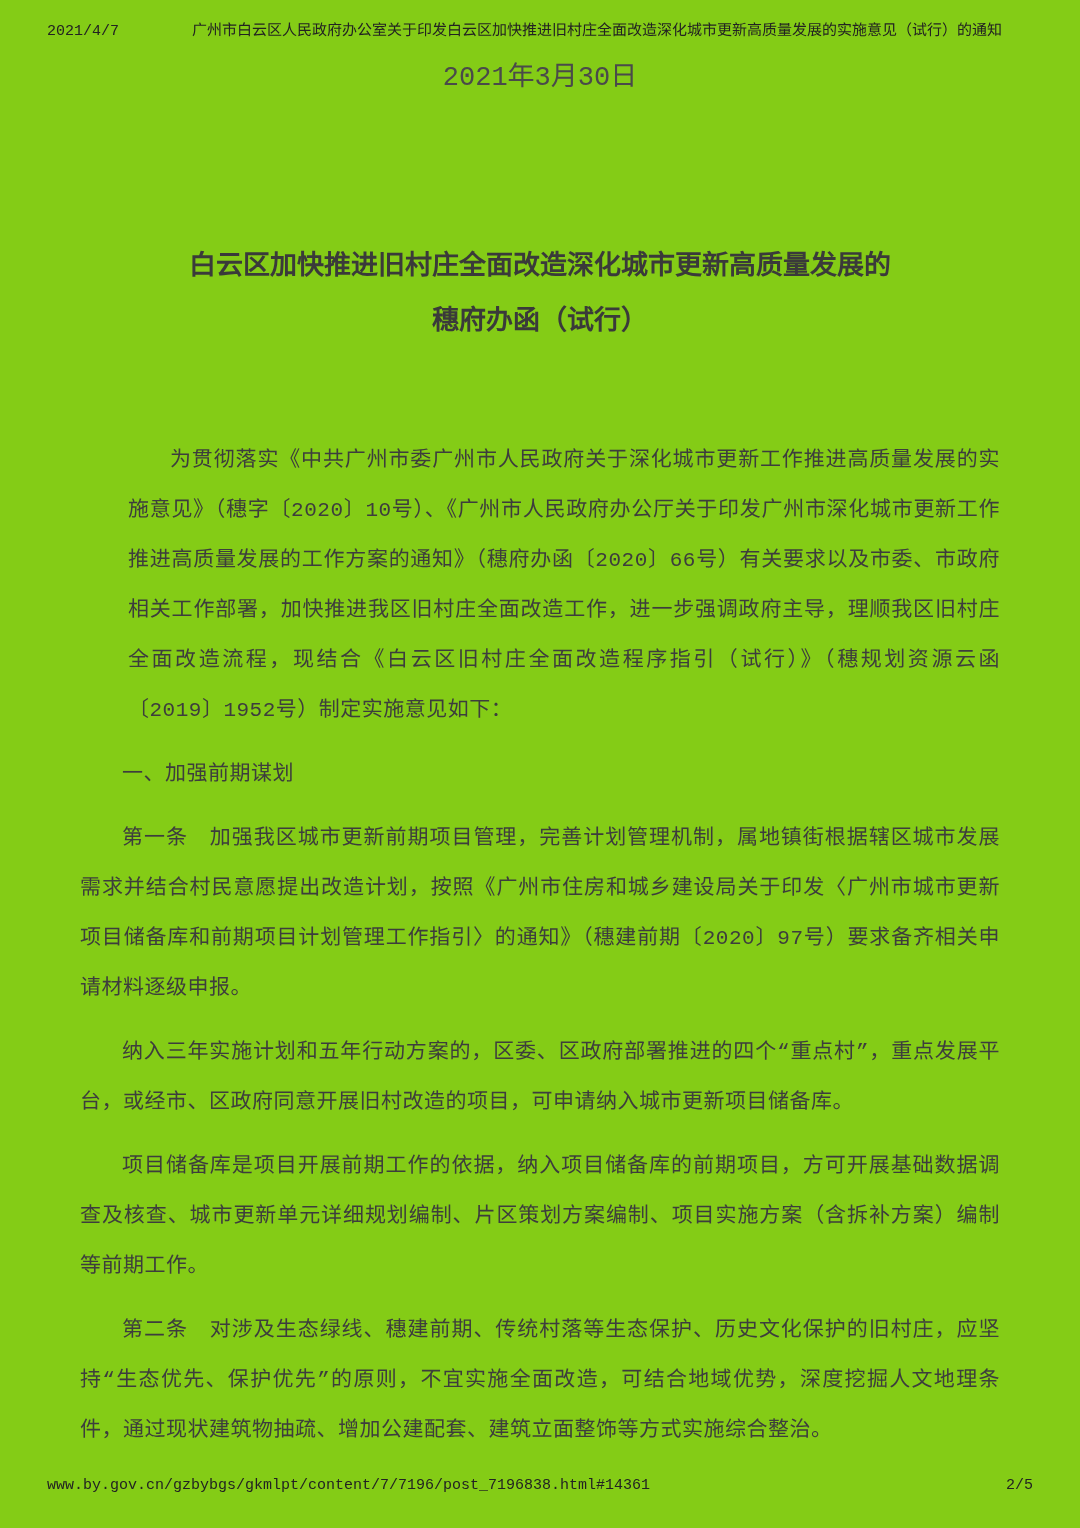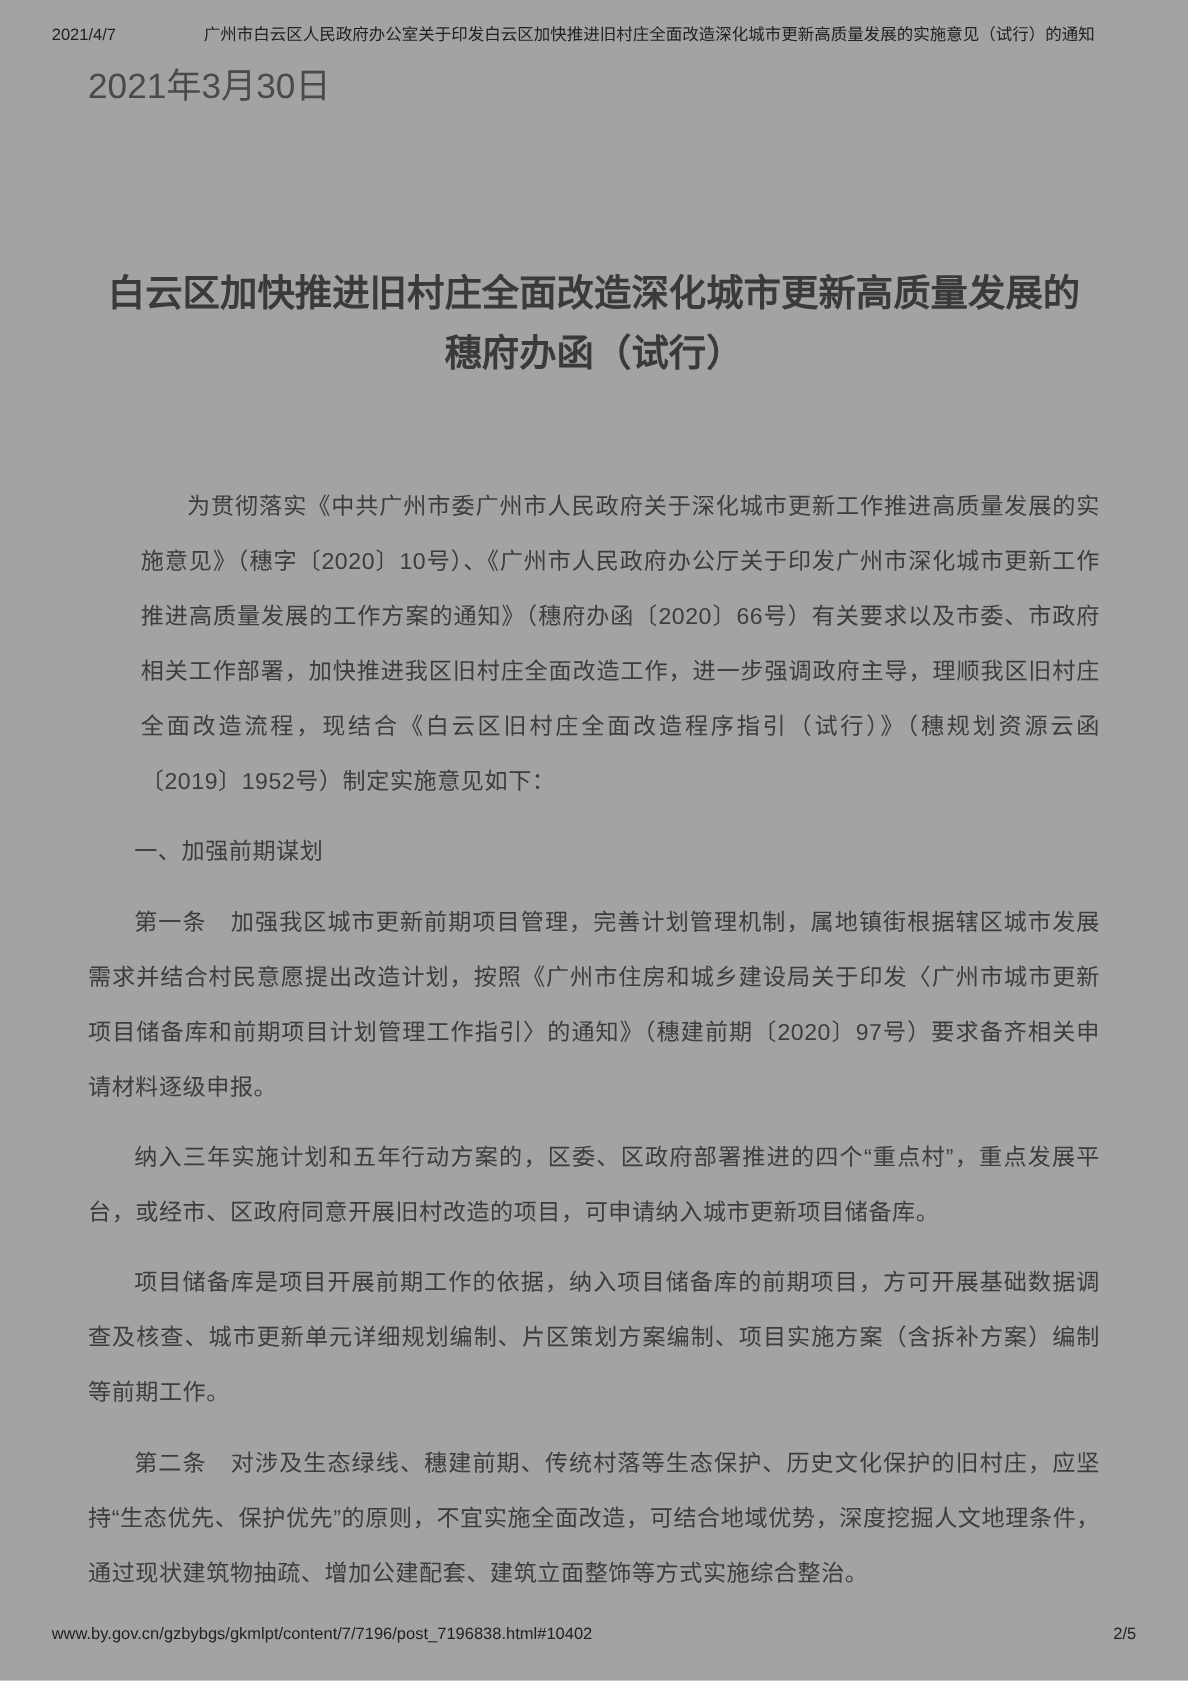--- a/index.html
+++ b/index.html
@@ -4,23 +4,23 @@
 <style>
   html, body {
     margin: 0;
     padding: 0;
     background: #ffffff;
   }
   .page {
     position: relative;
     width: 1080px;
     height: 1528px;
-    background: #a3a3a3;
+    background: #84cc16;
     overflow: hidden;
-    font-family: Liberation Sans, sans-serif;
+    font-family: Liberation Mono, monospace;
   }
   .print-header {
     position: absolute;
     top: 22px;
     left: 47px;
     right: 45px;
     display: flex;
     align-items: flex-start;
     font-size: 15px;
     line-height: 20px;
@@ -35,29 +35,29 @@
     padding-left: 40px;
   }
   .content {
     position: absolute;
     top: 0;
     left: 80px;
     width: 920px;
   }
   .issue-date {
     margin-top: 58px;
-    text-align: left;
-    font-size: 32px;
+    text-align: center;
+    font-size: 27px;
     line-height: 40px;
     color: #4a4a4a;
   }
   .doc-title {
     margin: 142px 0 0 0;
     text-align: center;
-    font-size: 34px;
+    font-size: 27px;
     line-height: 55px;
     font-weight: 700;
     color: #3a3a3a;
   }
   .title-line {
     display: block;
   }
   .para {
     margin: 14px 0 0 0;
     padding: 0;
@@ -112,17 +112,17 @@
 
     <p class="para">纳入三年实施计划和五年行动方案的，区委、区政府部署推进的四个“重点村”，重点发展平台，或经市、区政府同意开展旧村改造的项目，可申请纳入城市更新项目储备库。</p>
 
     <p class="para">项目储备库是项目开展前期工作的依据，纳入项目储备库的前期项目，方可开展基础数据调查及核查、城市更新单元详细规划编制、片区策划方案编制、项目实施方案（含拆补方案）编制等前期工作。</p>
 
     <p class="para">第二条　对涉及生态绿线、穗建前期、传统村落等生态保护、历史文化保护的旧村庄，应坚持“生态优先、保护优先”的原则，不宜实施全面改造，可结合地域优势，深度挖掘人文地理条件，通过现状建筑物抽疏、增加公建配套、建筑立面整饰等方式实施综合整治。</p>
 
   </div>
 
   <div class="print-footer">
-    <span class="footer-url">www.by.gov.cn/gzbybgs/gkmlpt/content/7/7196/post_7196838.html#10402</span>
+    <span class="footer-url">www.by.gov.cn/gzbybgs/gkmlpt/content/7/7196/post_7196838.html#14361</span>
     <span class="footer-page">2/5</span>
   </div>
 
 </div>
 
 </body></html>

